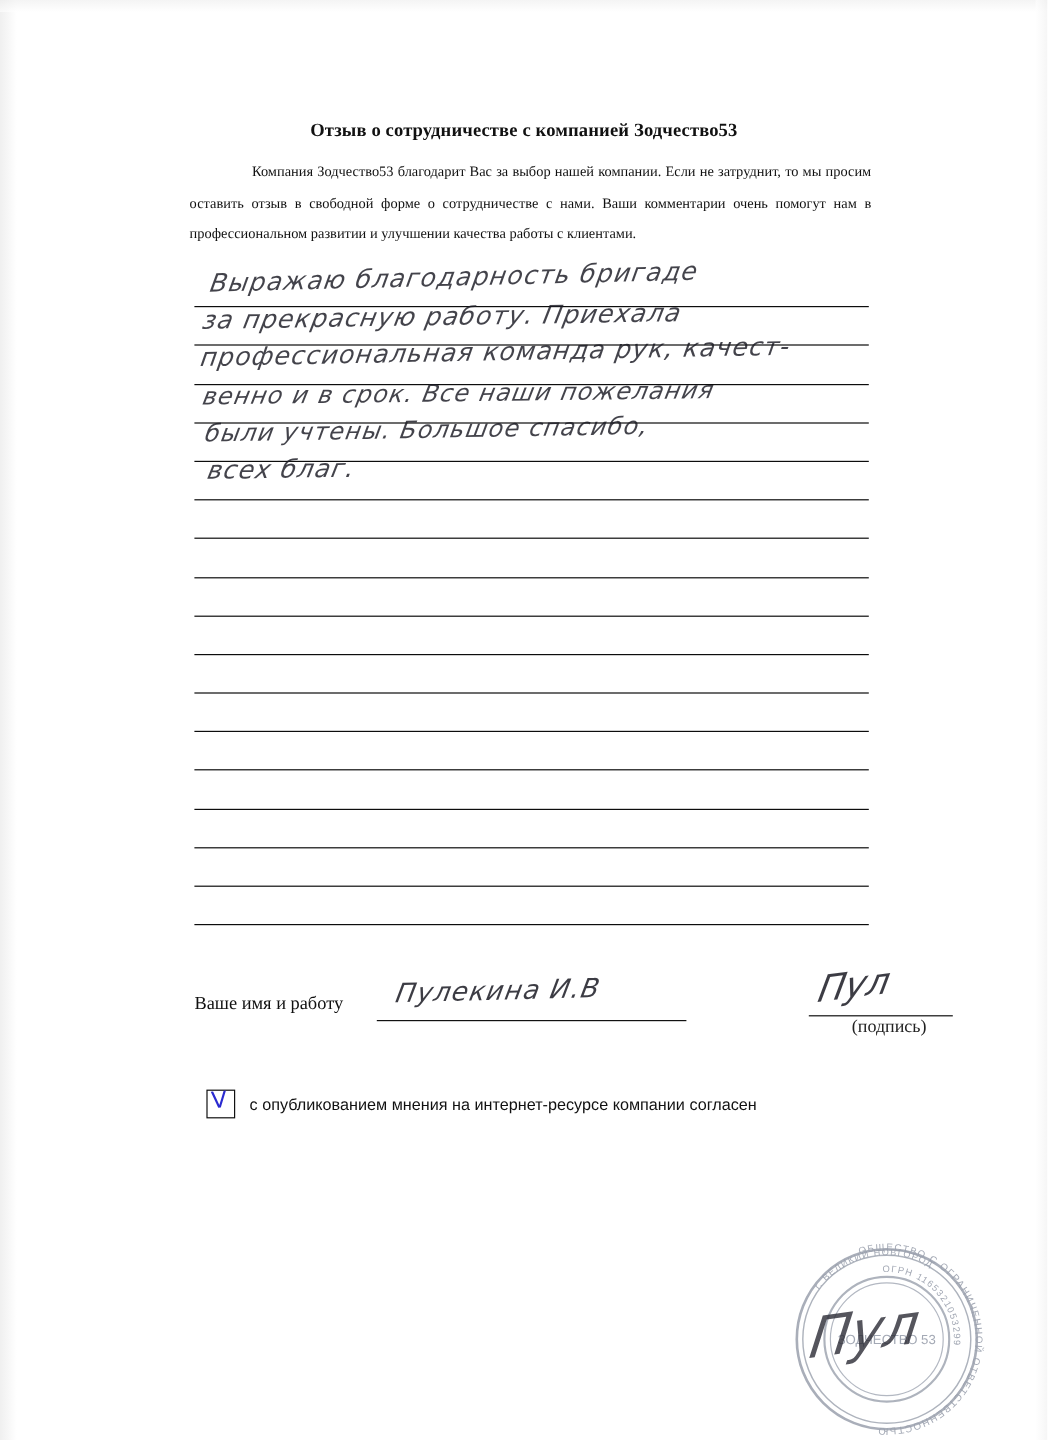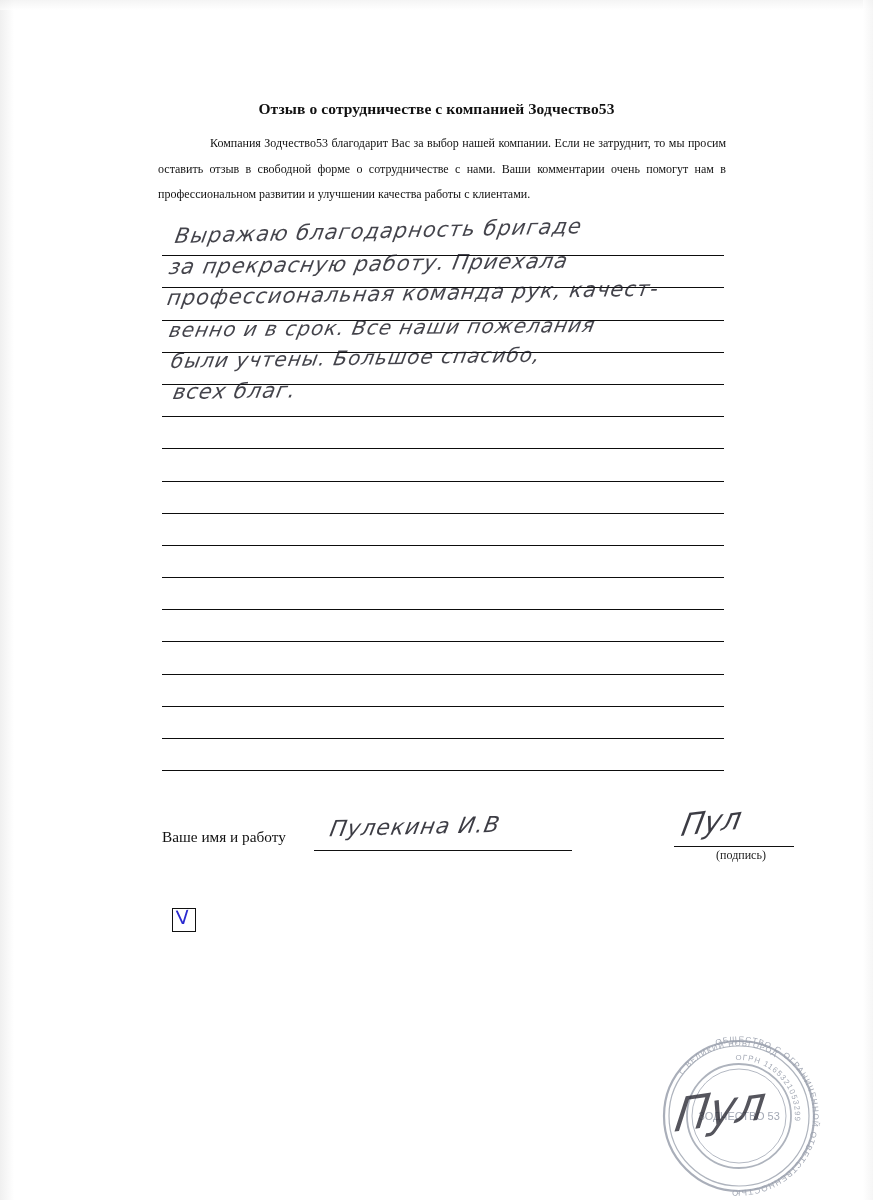--- a/index.html
+++ b/index.html
@@ -145,21 +145,21 @@
     transform: rotate(-7deg) skewX(-18deg);
     color: #1b1b24;
     opacity: .85;
   }
   .sign-caption {
     position: absolute;
     left: 524px;
     top: 30px;
     width: 110px;
     text-align: center;
-    font-size: 12px;
+    font-size: 15px;
     color: #222;
   }
   .sign-caption-line {
     position: absolute;
     left: 512px;
     top: 28px;
     width: 120px;
     border-bottom: 1.2px solid #111;
   }
 
@@ -264,20 +264,21 @@
     <div class="sign-name">Пулекина И.В</div>
     <div class="signature-mark">Пул</div>
     <div class="sign-caption-line"></div>
     <div class="sign-caption">(подпись)</div>
   </div>
 
   <div class="consent">
     <div class="checkbox">
       <span class="tick">V</span>
     </div>
+    <div class="consent-text">с опубликованием мнения на интернет-ресурсе компании согласен</div>
   </div>
 
   <div class="stamp">
     <svg width="176" height="176" viewBox="0 0 176 176" aria-hidden="true">
       <defs>
         <path id="arcOuter" d="M 88,88 m -74,0 a 74,74 0 1 1 148,0 a 74,74 0 1 1 -148,0"></path>
         <path id="arcOuterBottom" d="M 88,88 m 70,0 a 70,70 0 1 1 -140,0 a 70,70 0 1 1 140,0"></path>
         <path id="arcInner" d="M 88,88 m -56,0 a 56,56 0 1 1 112,0 a 56,56 0 1 1 -112,0"></path>
       </defs>
       <circle cx="88" cy="88" r="75" fill="none" stroke="#9aa0ad" stroke-width="2.2" opacity="0.85"></circle>

